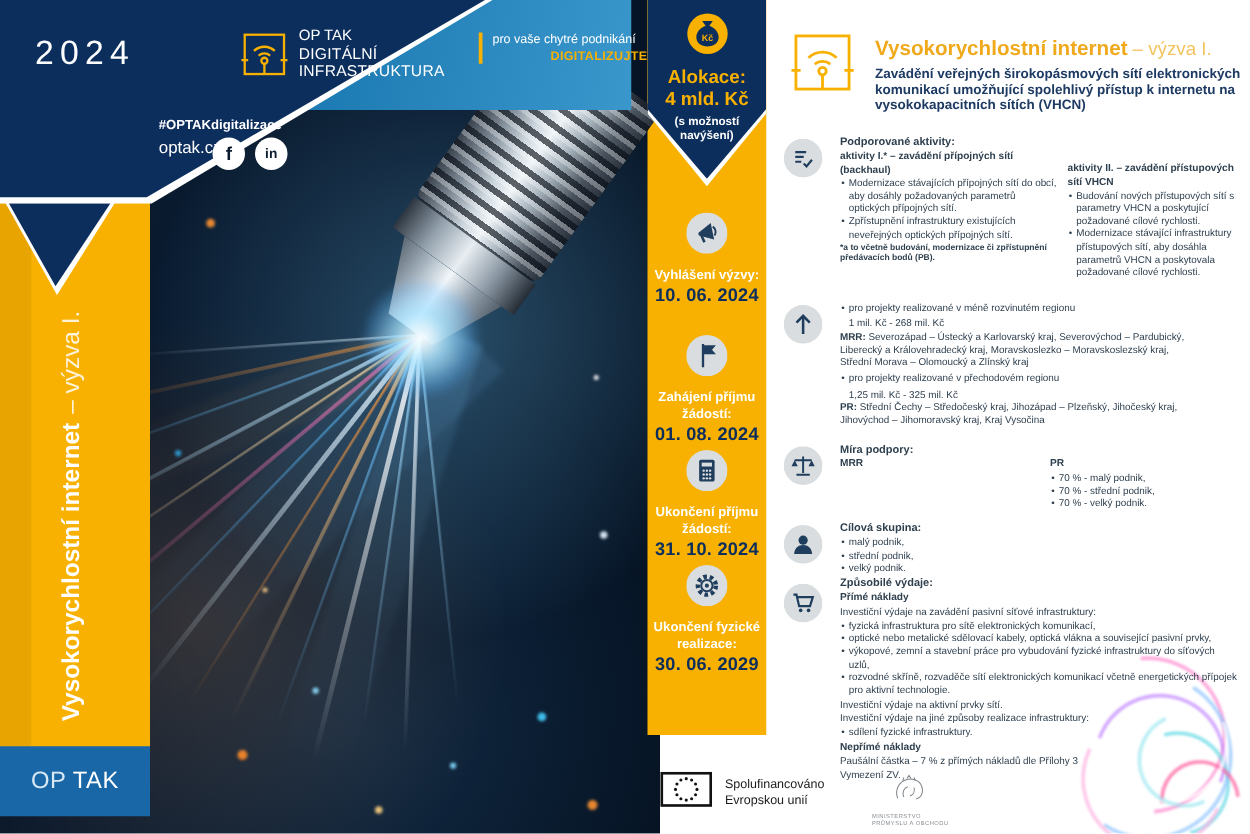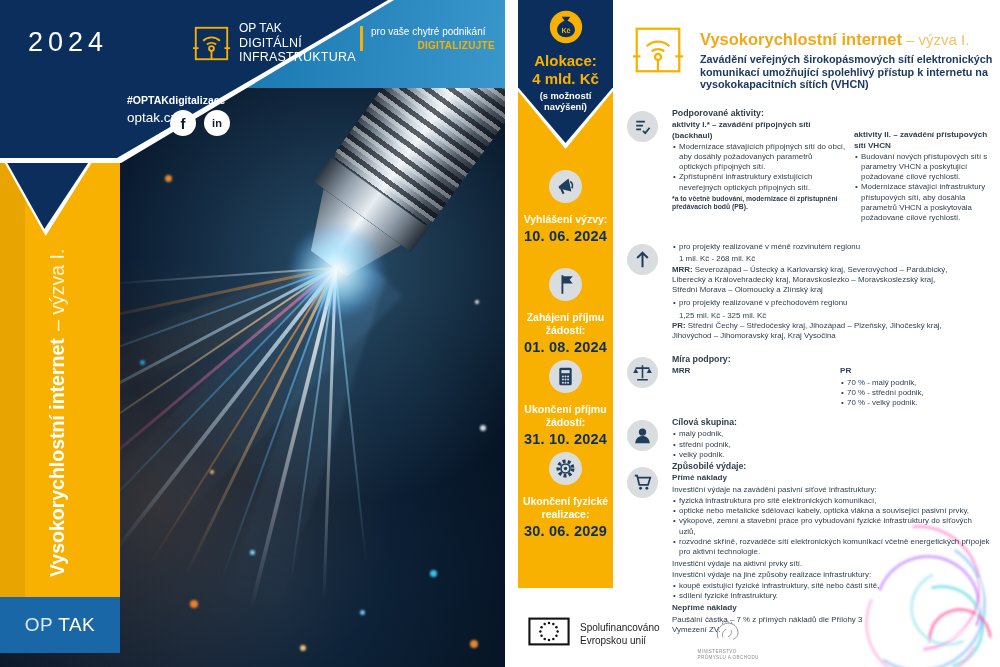--- a/index.html
+++ b/index.html
@@ -5,21 +5,21 @@
   html,body{margin:0;padding:0;background:#fff;}
   .page{position:relative;width:1000px;height:667px;overflow:hidden;background:#fff;
         font-family:"Liberation Sans",sans-serif;-webkit-font-smoothing:antialiased;}
 
   
   .poster{position:absolute;left:0;top:0;width:505px;height:667px;overflow:hidden;
     background:
       radial-gradient(circle at 68% 40%, rgba(120,210,255,.30), transparent 45%),
       radial-gradient(circle at 30% 75%, rgba(255,140,40,.16), transparent 40%),
       radial-gradient(circle at 55% 88%, rgba(90,180,255,.14), transparent 45%),
-      linear-gradient(115deg,#0c2036 0%,#07162a 45%,#04101f 100%);}
+      linear-gradient(115deg,#0c2036 0%,#07162a 45%,#04101f 100%); padding-left: 23px;}
   .cable{position:absolute;left:420px;top:55px;width:120px;height:260px;
     transform:rotate(36deg);transform-origin:50% 0;z-index:2;}
   .cable-body{height:170px;border-radius:8px;
     background:
       repeating-linear-gradient(180deg, rgba(5,10,18,.62) 0 5px, rgba(255,255,255,.30) 5px 9px, rgba(0,0,0,0) 9px 14px),
       linear-gradient(90deg,#39424d 0%,#7c8894 18%,#cfd9e0 38%,#eef3f6 50%,#aab6c0 65%,#4a545f 85%,#2a323c 100%);}
   .cable-collar{height:30px;
     background:linear-gradient(90deg,#2d3640 0%,#93a1ad 25%,#e8eef2 50%,#8b98a4 75%,#242c35 100%);}
   .cable-tip{height:58px;clip-path:polygon(10% 0,90% 0,68% 100%,32% 100%);
     background:linear-gradient(90deg,#3a4450 0%,#9fadb9 30%,#f2f7fa 50%,#93a1ad 70%,#333c47 100%);}
@@ -416,21 +416,20 @@
       <div>Investiční výdaje na zavádění pasivní síťové infrastruktury:</div>
       <ul class="blt">
         <li>fyzická infrastruktura pro sítě elektronických komunikací,</li>
         <li>optické nebo metalické sdělovací kabely, optická vlákna a související pasivní prvky,</li>
         <li>výkopové, zemní a stavební práce pro vybudování fyzické infrastruktury do síťových uzlů,</li>
         <li>rozvodné skříně, rozvaděče sítí elektronických komunikací včetně energetických přípojek pro aktivní technologie.</li>
       </ul>
       <div>Investiční výdaje na aktivní prvky sítí.</div>
       <div>Investiční výdaje na jiné způsoby realizace infrastruktury:</div>
       <ul class="blt">
-        <li>koupě existující fyzické infrastruktury, sítě nebo části sítě,</li>
         <li>sdílení fyzické infrastruktury.</li>
       </ul>
       <div class="ssub">Nepřímé náklady</div>
       <div class="p4">Paušální částka – 7 % z přímých nákladů dle Přílohy 3 Vymezení ZV.</div>
     </div>
   </div>
 
   <div class="footer">
     <div class="eu-flag">
       <svg viewBox="0 0 44 30">

